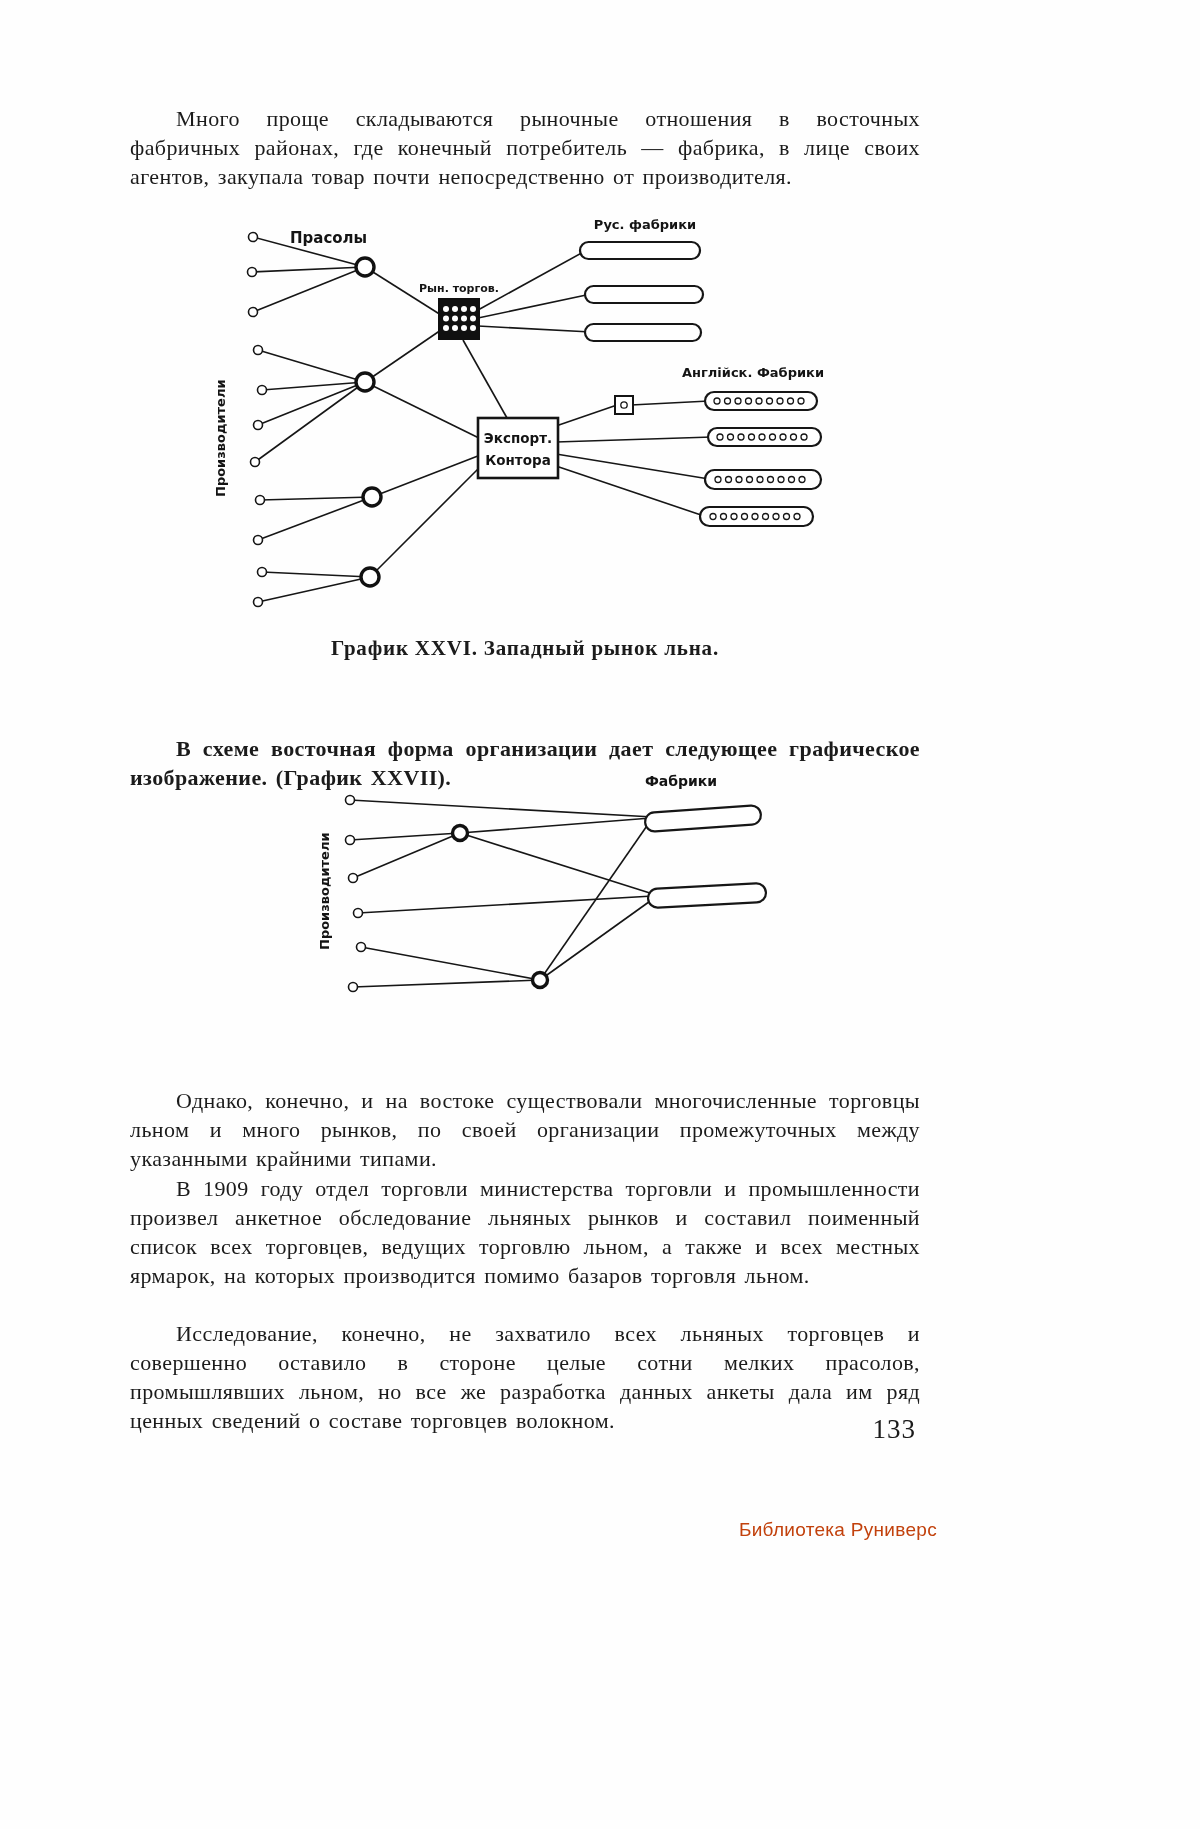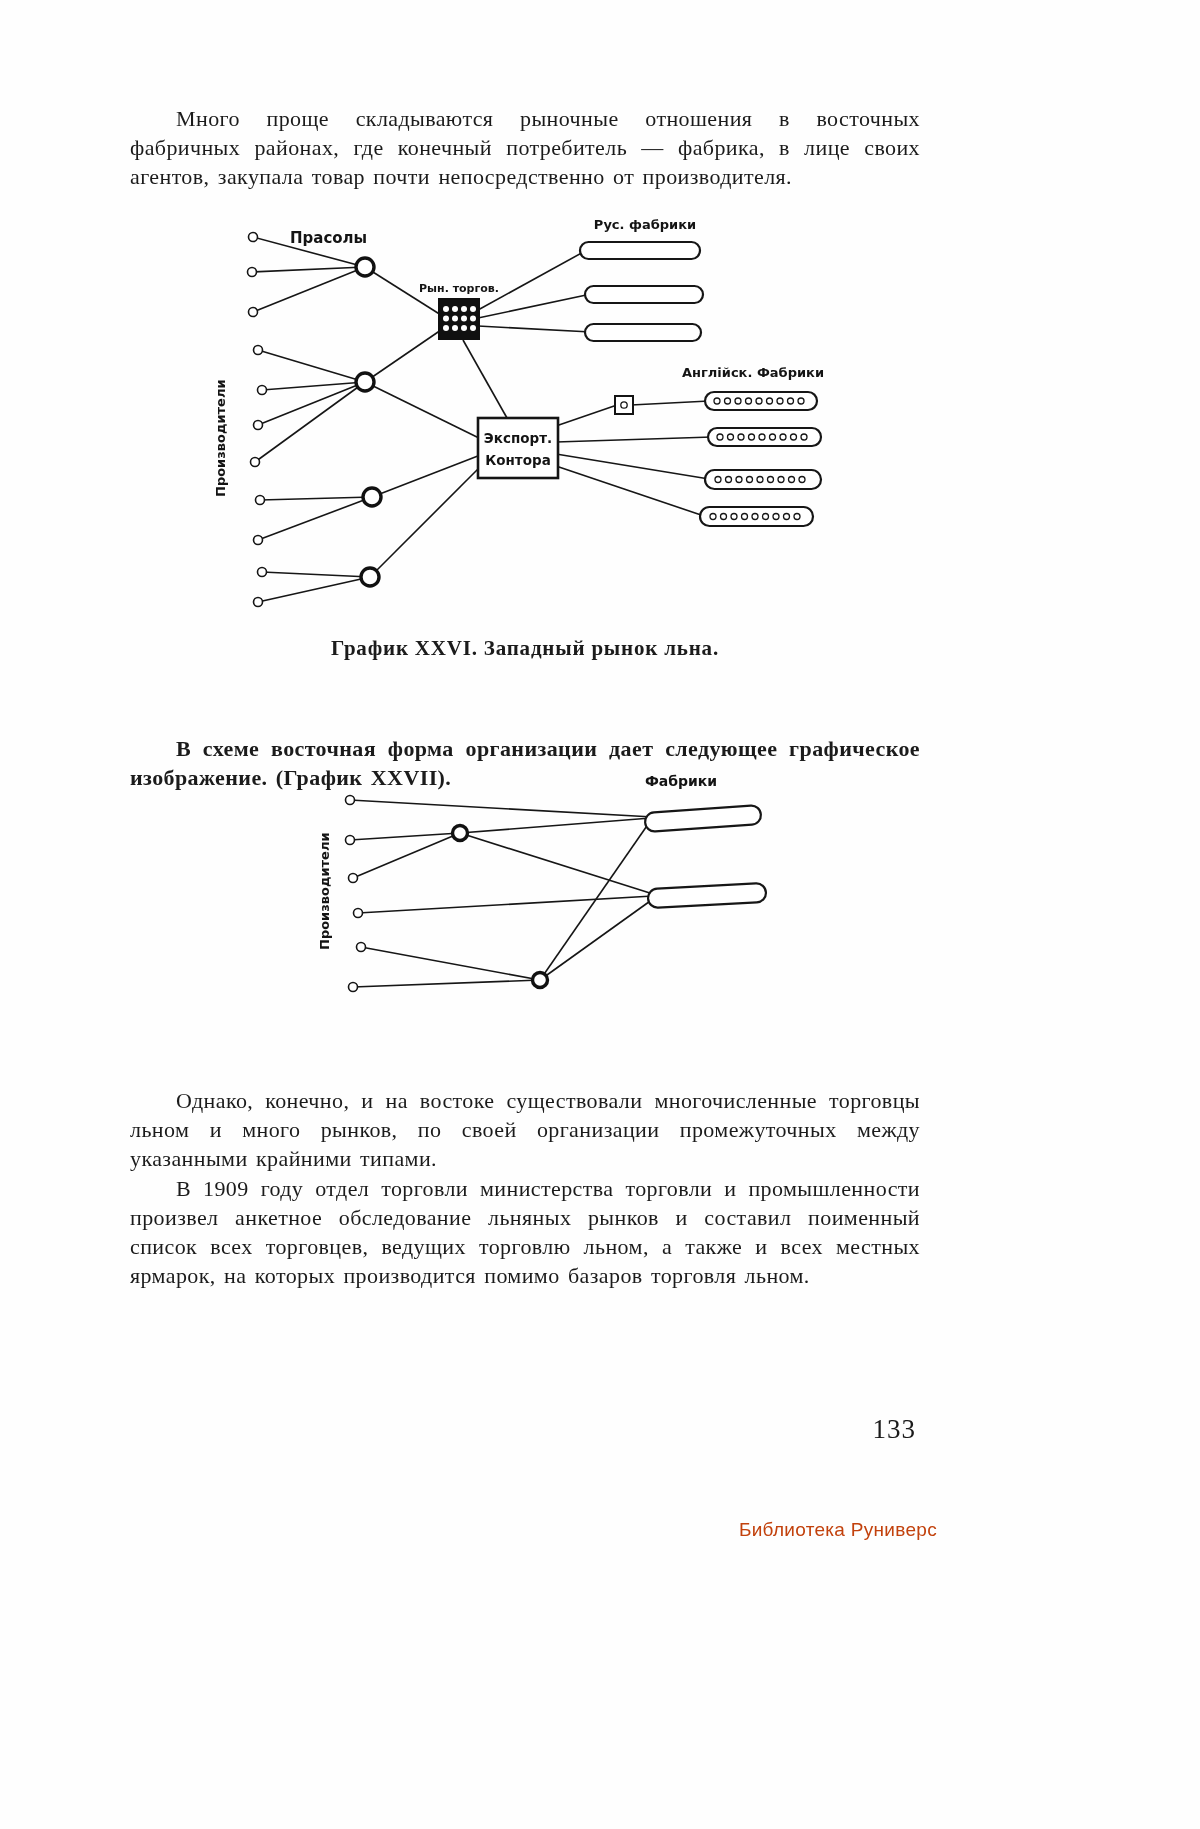--- a/index.html
+++ b/index.html
@@ -237,17 +237,18 @@
       </g>
 
       <text x="368" y="14" font-size="14" text-anchor="middle">Фабрики</text>
       <text x="16" y="178" font-size="13" transform="rotate(-90 16 178)">Производители</text>
     </svg>
   </figure>
 
 
   <p class="para" style="top:1064px;">Однако, конечно, и на востоке существовали многочисленные торговцы льном и много рынков, по своей организации промежуточных между указанными крайними типами.</p>
   <p class="para" style="top:1152px;">В 1909 году отдел торговли министерства торговли и промышленности произвел анкетное обследование льняных рынков и составил поименный список всех торговцев, ведущих торговлю льном, а также и всех местных ярмарок, на которых производится помимо базаров торговля льном.</p>
+  <p class="para" style="top:1297px;">Исследование, конечно, не захватило всех льняных торговцев и совершенно оставило в стороне целые сотни мелких прасолов, промышлявших льном, но все же разработка данных анкеты дала им ряд ценных сведений о составе торговцев волокном.</p>
 
   <div class="page-number">133</div>
   <div class="watermark">Библиотека Руниверс</div>
 
 </div>
 
 </body></html>

